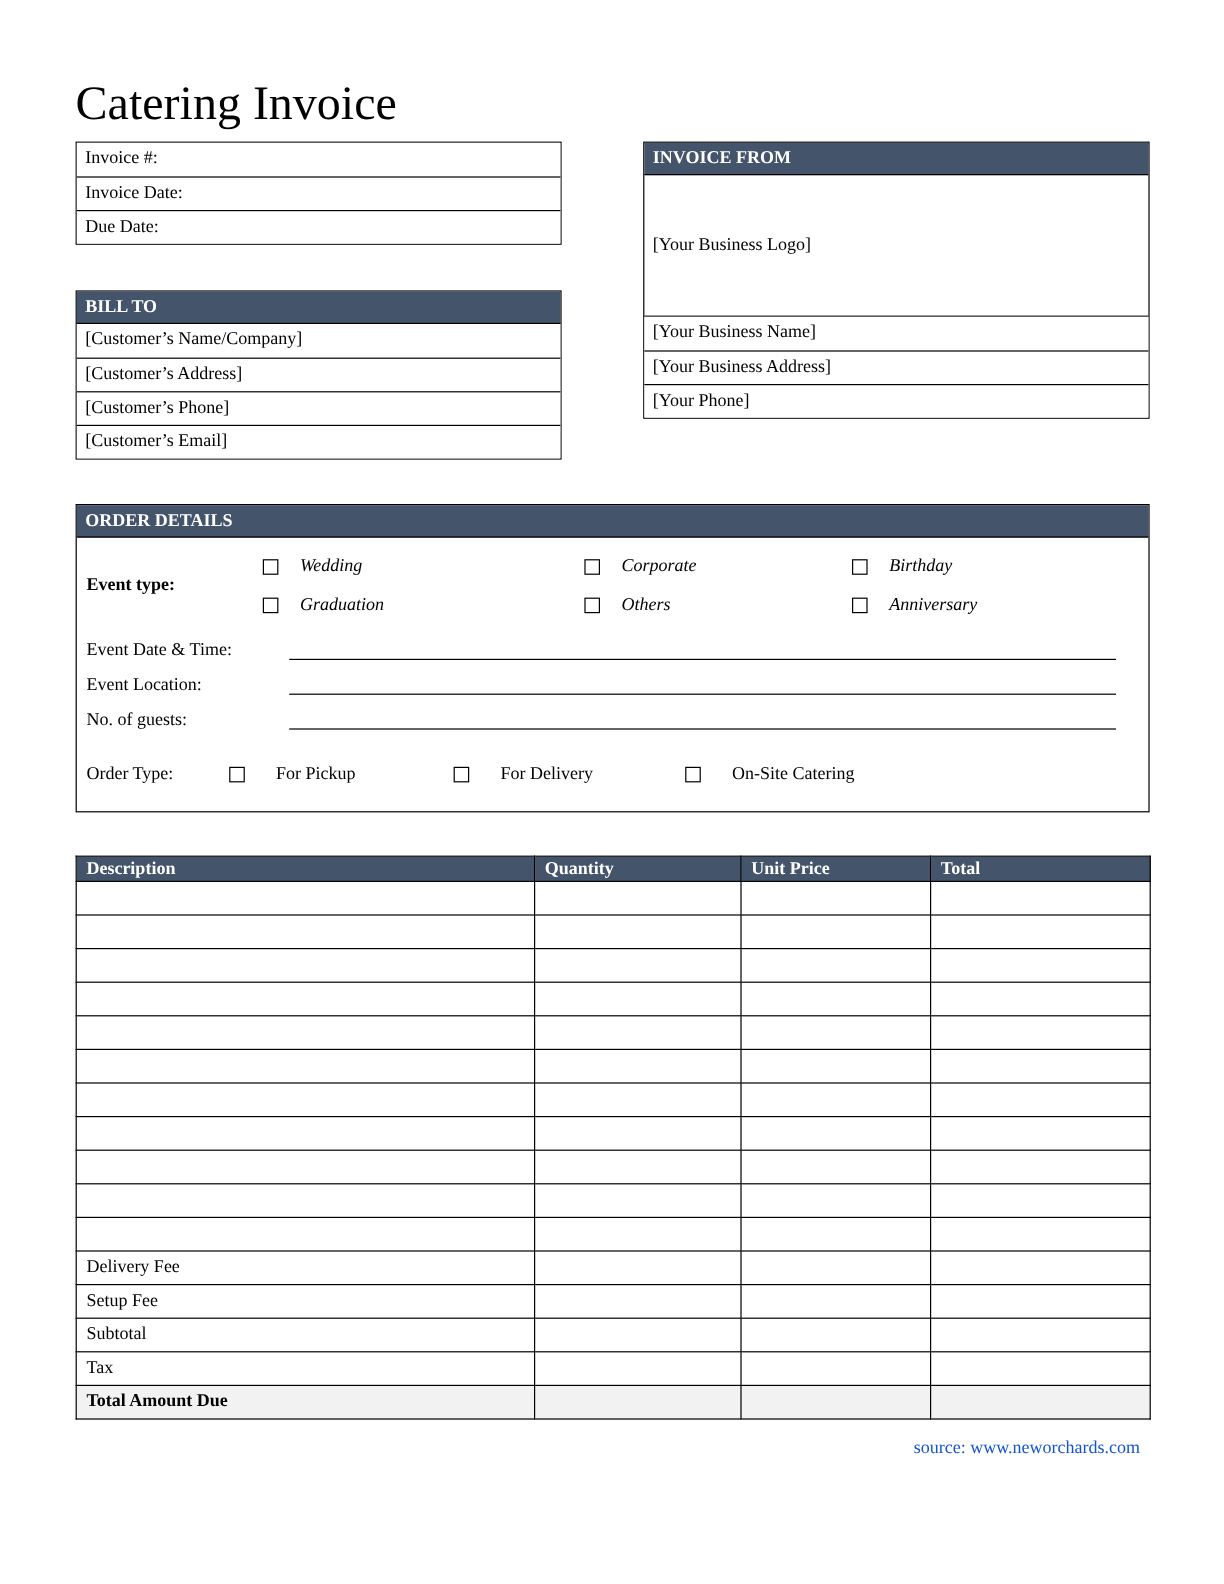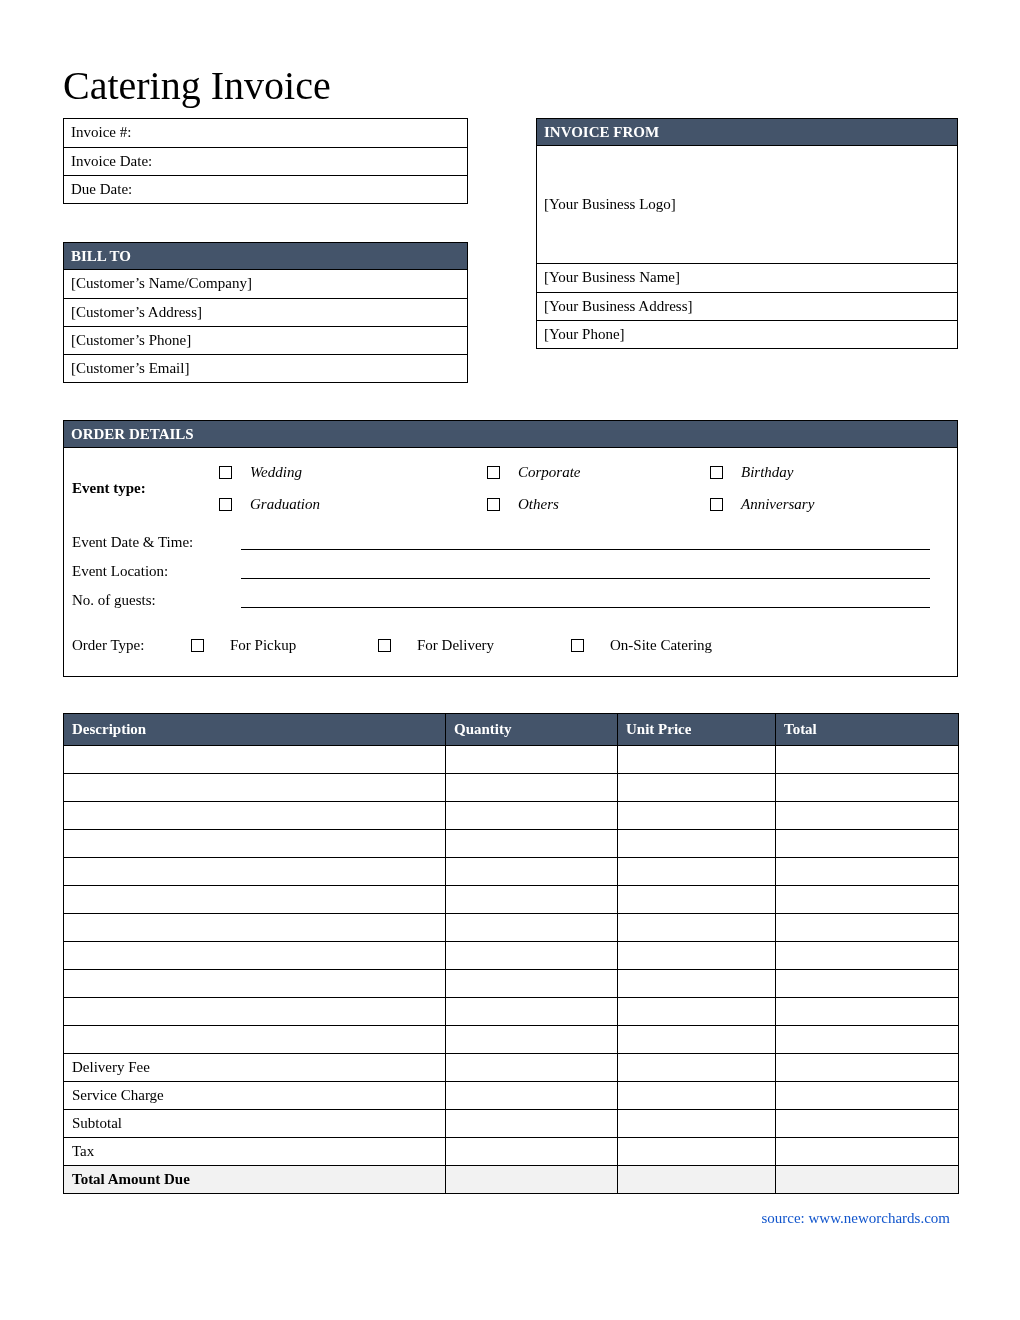--- a/index.html
+++ b/index.html
@@ -59,21 +59,21 @@
   .ot-opt{display:flex;align-items:center;gap:26px;}
   .ot-opt.w1{width:187px;}
   .ot-opt.w2{width:193px;}
   
   table.items{
     width:895px;margin-top:36px;border-collapse:collapse;table-layout:fixed;
   }
   table.items th,table.items td{border:1px solid var(--line);}
   table.items th{
     background:var(--header-bg);color:var(--header-fg);
-    font-weight:700;text-align:left;height:32px;padding-left:8px;font-size:15px;
+    font-weight:700;text-align:left;height:21px;padding-left:8px;font-size:15px;
   }
   table.items td{height:28px;padding-left:8px;}
   tr.total-row td{background:var(--total-bg);}
   tr.total-row td.fee-label{font-weight:700;}
   .footer-src{
     width:895px;margin-top:16px;text-align:right;padding-right:8px;
     color:var(--link);font-size:15px;
   }
 </style>
 </head>
@@ -268,21 +268,21 @@
         </tr>
       </tbody>
     <tbody>
       <tr>
         <td class="fee-label">Delivery Fee</td>
         <td></td>
         <td></td>
         <td></td>
       </tr>
       <tr>
-        <td class="fee-label">Service Charge</td>
+        <td class="fee-label">Setup Fee</td>
         <td></td>
         <td></td>
         <td></td>
       </tr>
       <tr>
         <td class="fee-label">Subtotal</td>
         <td></td>
         <td></td>
         <td></td>
       </tr>

